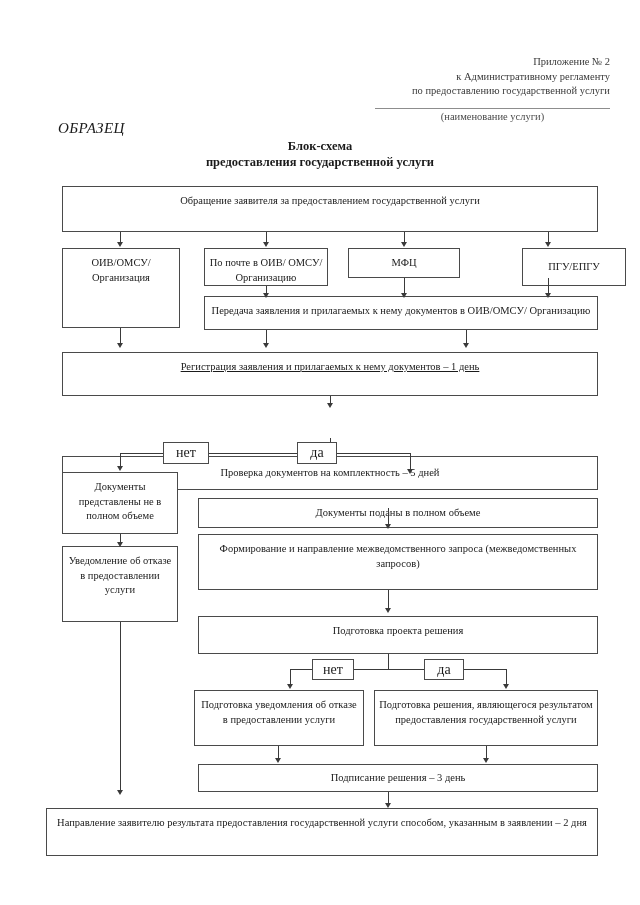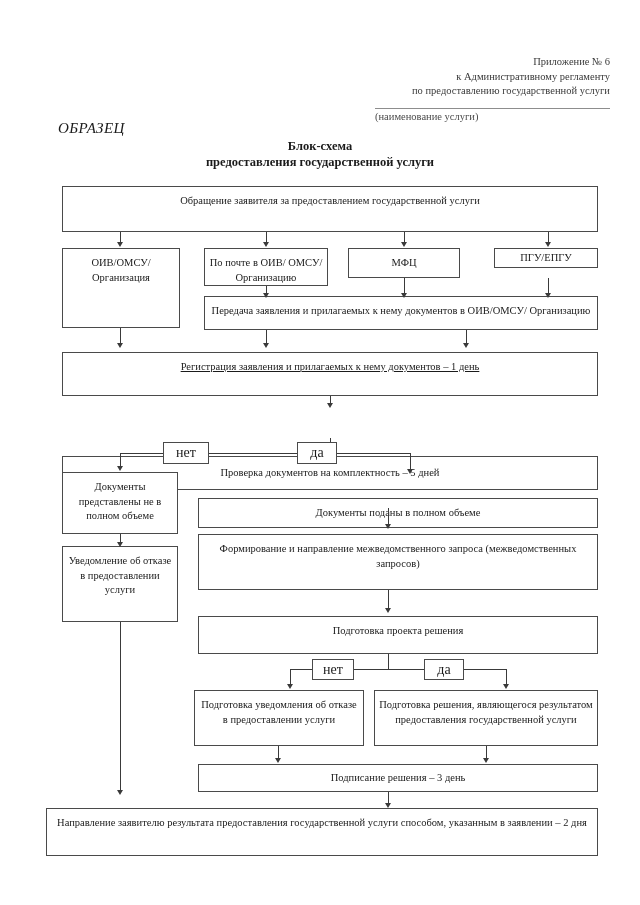--- a/index.html
+++ b/index.html
@@ -33,20 +33,21 @@
     right: 30px;
     top: 108px;
     width: 235px;
     border-bottom: 1px solid #8d8d8d;
   }
   .hdr-caption {
     position: absolute;
     right: 30px;
     top: 111px;
     width: 235px;
+    text-align: center;
     font-size: 10.5px;
     color: #4a4a4a;
   }
 
   .sample {
     position: absolute;
     left: 58px;
     top: 120px;
     font-style: italic;
     font-size: 15px;
@@ -119,21 +120,21 @@
     border-top: 5.5px solid #3a3a3a;
     z-index: 2;
   }
 </style>
 </head>
 <body>
 
 <div id="page">
 
   <div class="hdr">
-    <div>Приложение № 6</div>
+    <div>Приложение № 2</div>
     <div>к Административному регламенту</div>
     <div>по предоставлению государственной услуги</div>
   </div>
   <div class="hdr-rule"></div>
   <div class="hdr-caption">(наименование услуги)</div>
 
   <div class="sample">ОБРАЗЕЦ</div>
 
   <div class="doc-title">
     <div>Блок-схема</div>
@@ -153,21 +154,21 @@
 
   <div class="vline" style="left:548px; top:232px; height:12px;"></div>
   <div class="ahead" style="left:544.5px; top:242px;"></div>
 
   <div class="box" style="left:62px; top:248px; width:118px; height:80px;">ОИВ/ОМСУ/ Организация</div>
 
   <div class="box" style="left:204px; top:248px; width:124px; height:38px;">По почте в ОИВ/ ОМСУ/Организацию</div>
 
   <div class="box mid" style="left:348px; top:248px; width:112px; height:30px;">МФЦ</div>
 
-  <div class="box mid" style="left:494px; top:248px; width:104px; height:20px;">ПГУ/ЕПГУ</div>
+  <div class="box mid" style="left:522px; top:248px; width:104px; height:38px;">ПГУ/ЕПГУ</div>
 
   <div class="vline" style="left:266px; top:286px; height:9px;"></div>
   <div class="ahead" style="left:262.5px; top:293px;"></div>
 
   <div class="vline" style="left:404px; top:278px; height:17px;"></div>
   <div class="ahead" style="left:400.5px; top:293px;"></div>
 
   <div class="vline" style="left:548px; top:278px; height:17px;"></div>
   <div class="ahead" style="left:544.5px; top:293px;"></div>
 

